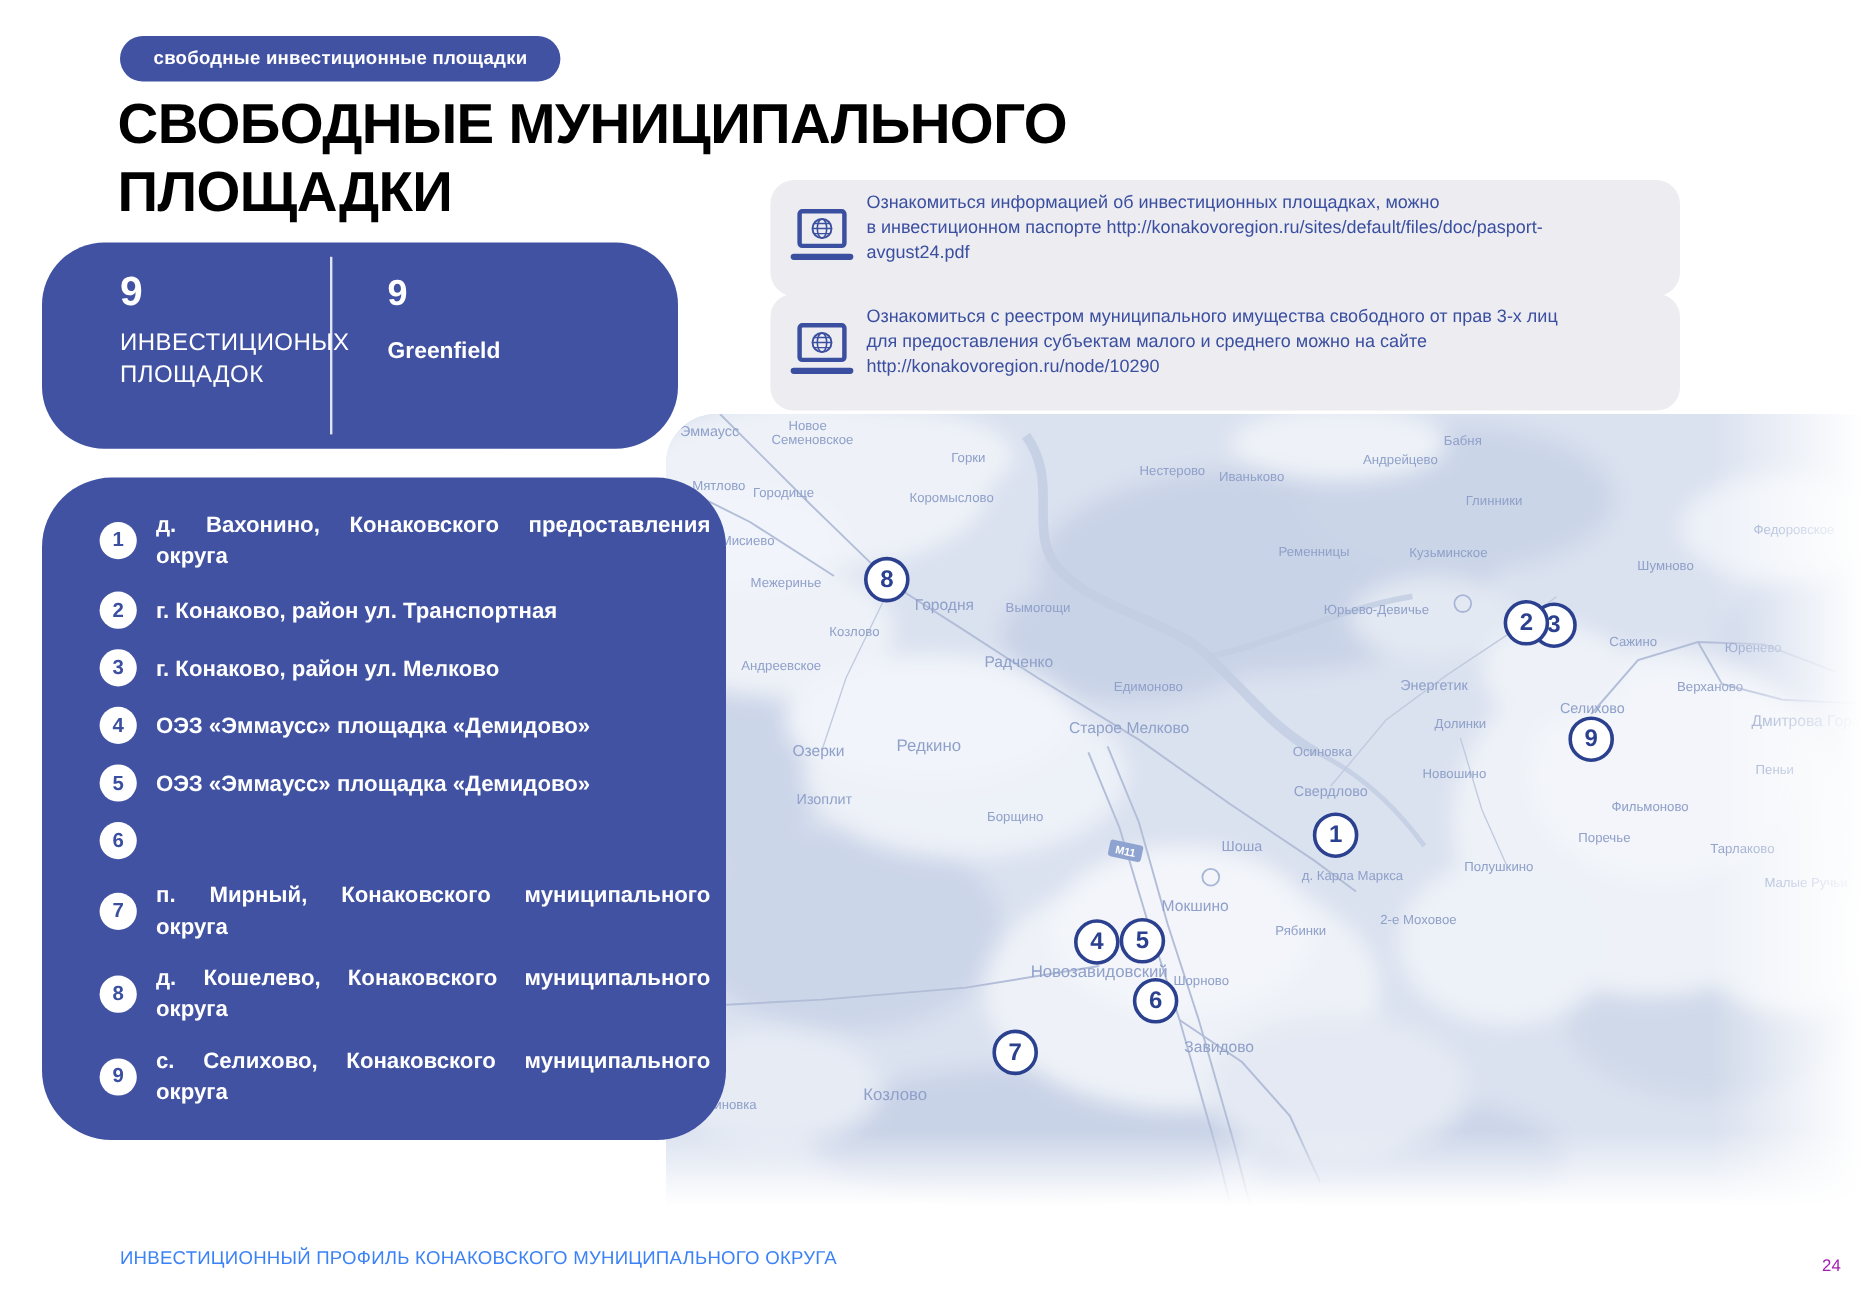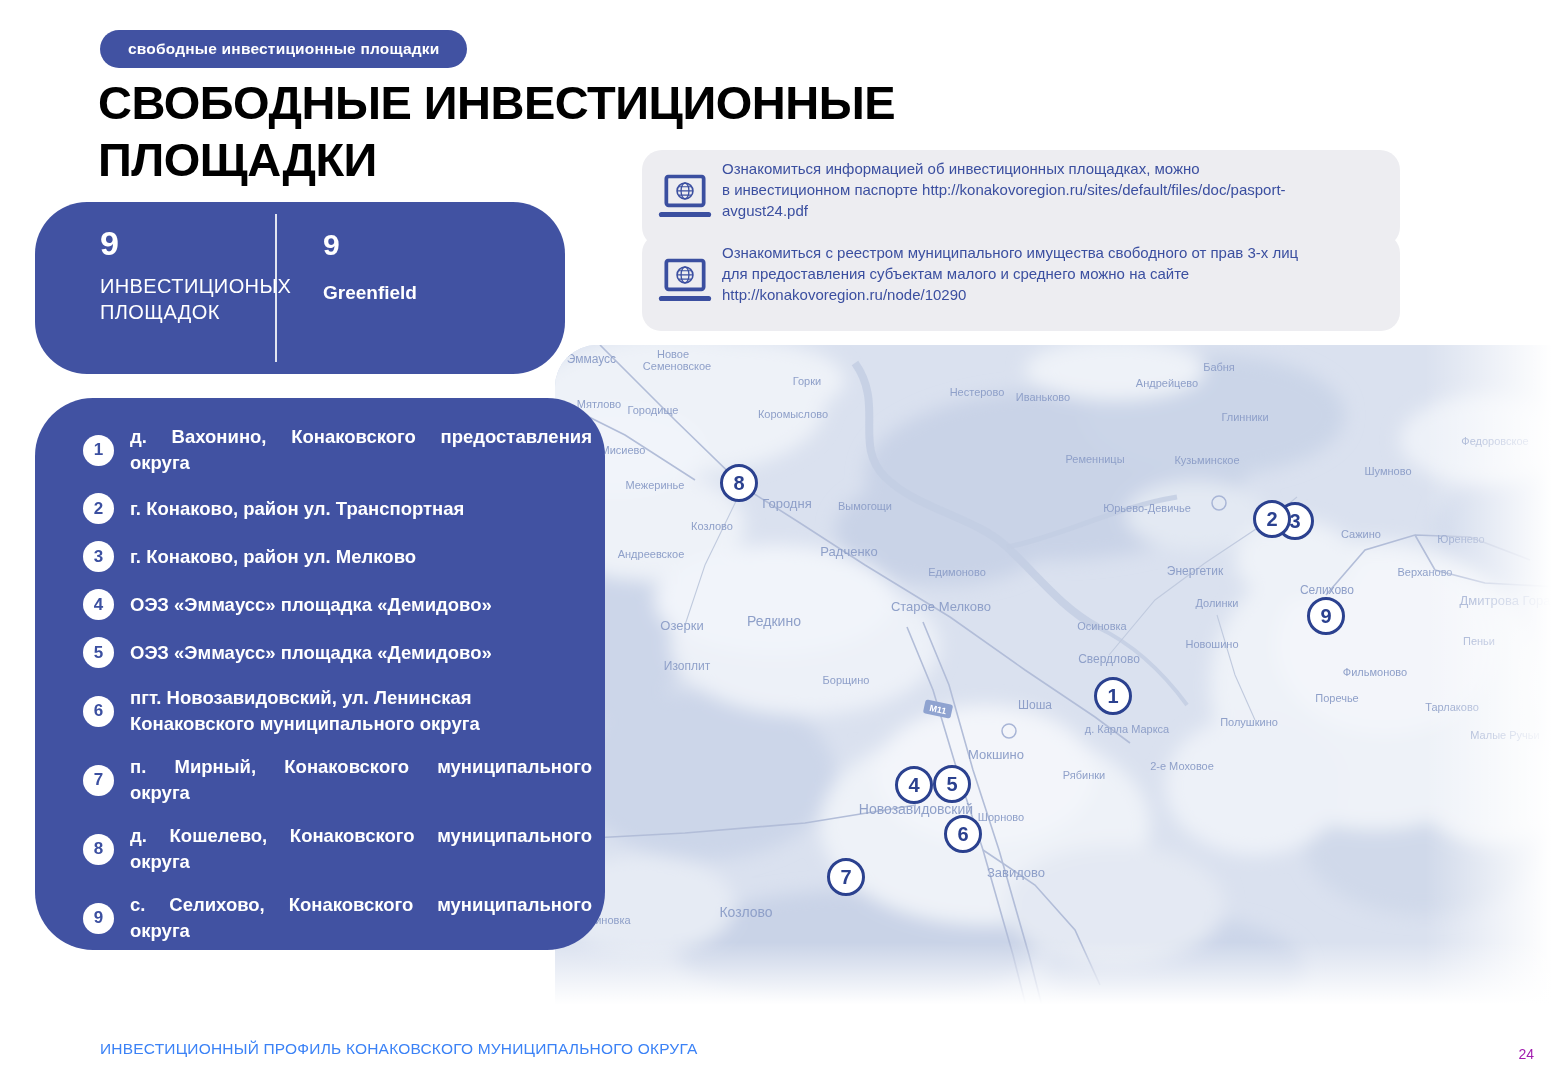--- a/index.html
+++ b/index.html
@@ -26,21 +26,21 @@
   .stat-value-sm { font-size:30px; font-weight:700; }
   .stat-label { margin-top:10px; font-size:20px; font-weight:400; line-height:26px;
                 letter-spacing:.4px; white-space:pre-line; }
   .stat-label-sm { margin-top:20px; font-size:19px; font-weight:700; }
   .stat-divider { position:absolute; left:240px; top:12px; width:2px; height:148px;
                   background:rgba(255,255,255,.85); }
 
   
   .info-card { position:absolute; left:642px; width:758px; height:97px;
                background:#ededf1; border-radius:20px; }
-  .info-card.c1 { top:150px; } .info-card.c2 { top:234px;border-radius:19px; }
+  .info-card.c1 { top:150px; } .info-card.c2 { top:245px;border-radius:19px; }
   .info-icon { position:absolute; left:15px; top:50%; transform:translateY(-50%); }
   .info-text { position:absolute; left:80px; top:8px; width:665px;
                color:#3b4fa0; font-size:15px; line-height:21px; white-space:pre-line; }
 
   
   .map { position:absolute; left:555px; top:345px; width:1005px; height:665px;
          border-top-left-radius:42px; overflow:hidden; background:#dae1ef; }
   .map svg.map-bg { position:absolute; left:0; top:0; }
   .map-fade-right { position:absolute; right:0; top:0; bottom:0; width:135px;
                     background:linear-gradient(to right, rgba(255,255,255,0), #fff 94%); }
@@ -68,21 +68,21 @@
                  font-size:15.5px; letter-spacing:.2px; }
   .page-number { position:absolute; right:26px; top:1046px; color:#a21caf; font-size:14px; }
 </style>
 </head>
 <body>
 
 <div class="page">
 
   <div class="badge">свободные инвестиционные площадки</div>
 
-  <h1 class="title">СВОБОДНЫЕ ИНВЕСТИЦИОННЫЕ
+  <h1 class="title">СВОБОДНЫЕ МУНИЦИПАЛЬНОГО
 ПЛОЩАДКИ</h1>
 
   <div class="info-card c1">
     <span class="info-icon">
       <svg width="56" height="45" viewBox="0 0 60 48">
         <rect x="10" y="2" width="40" height="31" rx="2.5" fill="none" stroke="#3b4fa0" stroke-width="4"></rect>
         <circle cx="30" cy="17.5" r="8.5" fill="none" stroke="#3b4fa0" stroke-width="1.7"></circle>
         <ellipse cx="30" cy="17.5" rx="4.2" ry="8.5" fill="none" stroke="#3b4fa0" stroke-width="1.4"></ellipse>
         <line x1="21.8" y1="17.5" x2="38.2" y2="17.5" stroke="#3b4fa0" stroke-width="1.4"></line>
         <line x1="23" y1="13" x2="37" y2="13" stroke="#3b4fa0" stroke-width="1.2"></line>
@@ -294,22 +294,20 @@
     <div class="site-text">ОЭЗ «Эммаусс» площадка «Демидово»</div>
   </div>
 
   <div class="site-item">
     <div class="site-num">5</div>
     <div class="site-text">ОЭЗ «Эммаусс» площадка «Демидово»</div>
   </div>
 
   <div class="site-item">
     <div class="site-num">6</div>
-    <div class="site-text">пгт. Новозавидовский, ул. Ленинская
-Конаковского муниципального округа</div>
   </div>
 
   <div class="site-item">
     <div class="site-num">7</div>
     <div class="site-text justify">п. Мирный, Конаковского муниципального
 округа</div>
   </div>
 
   <div class="site-item">
     <div class="site-num">8</div>

